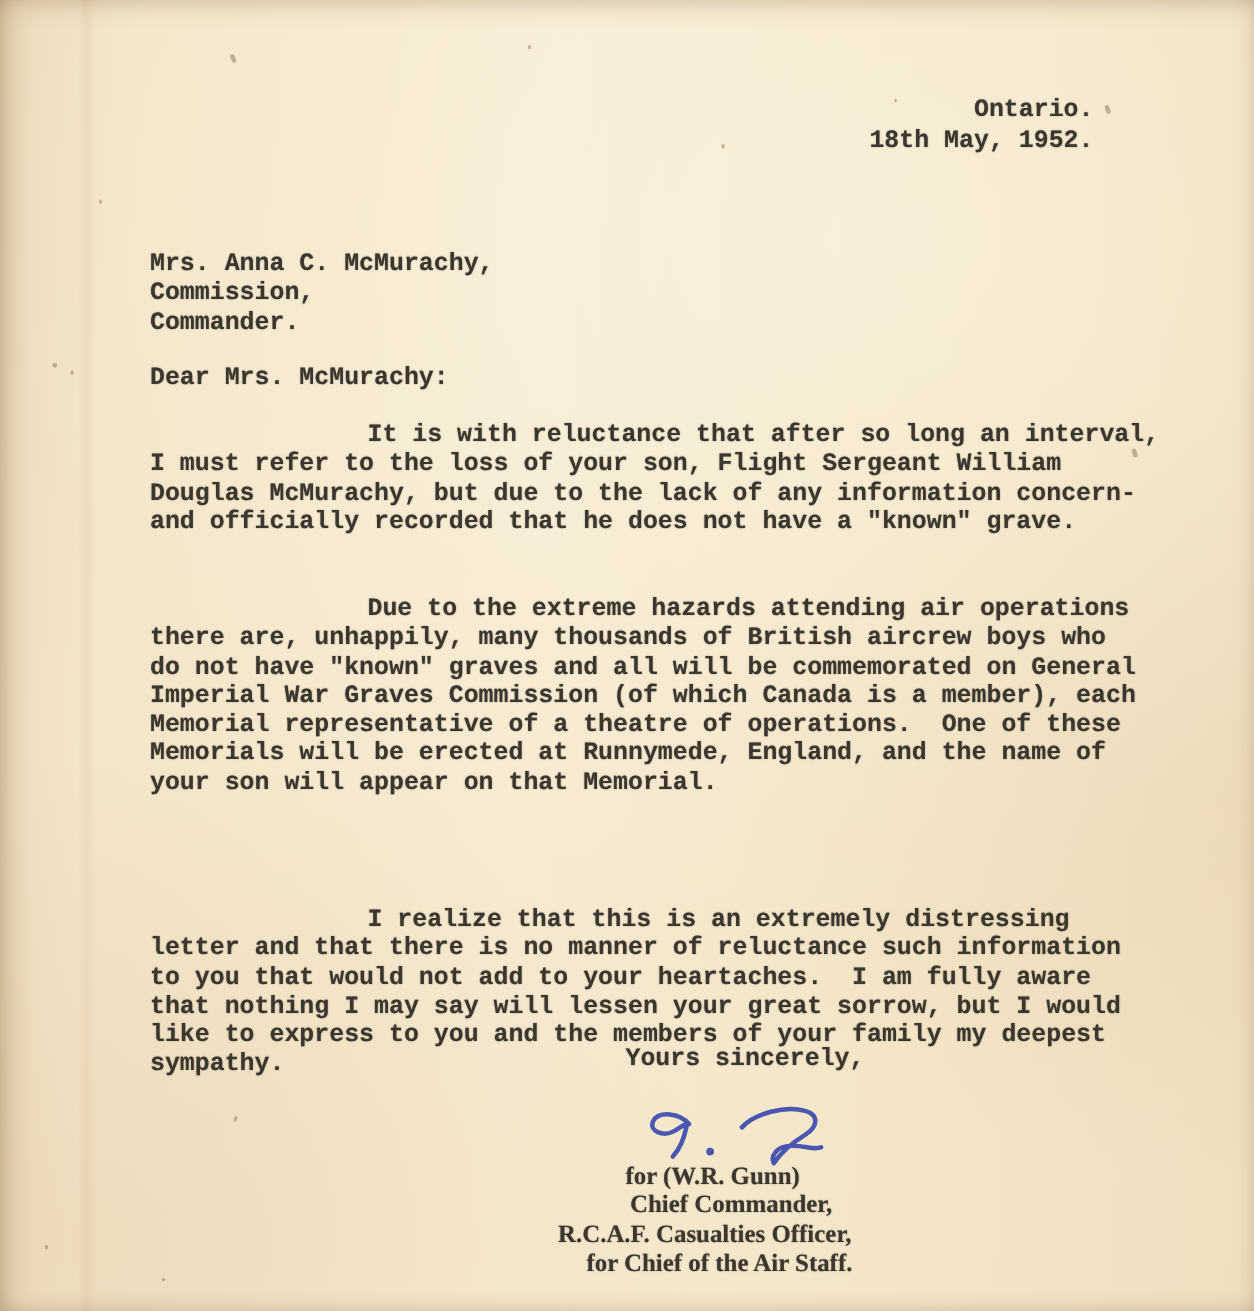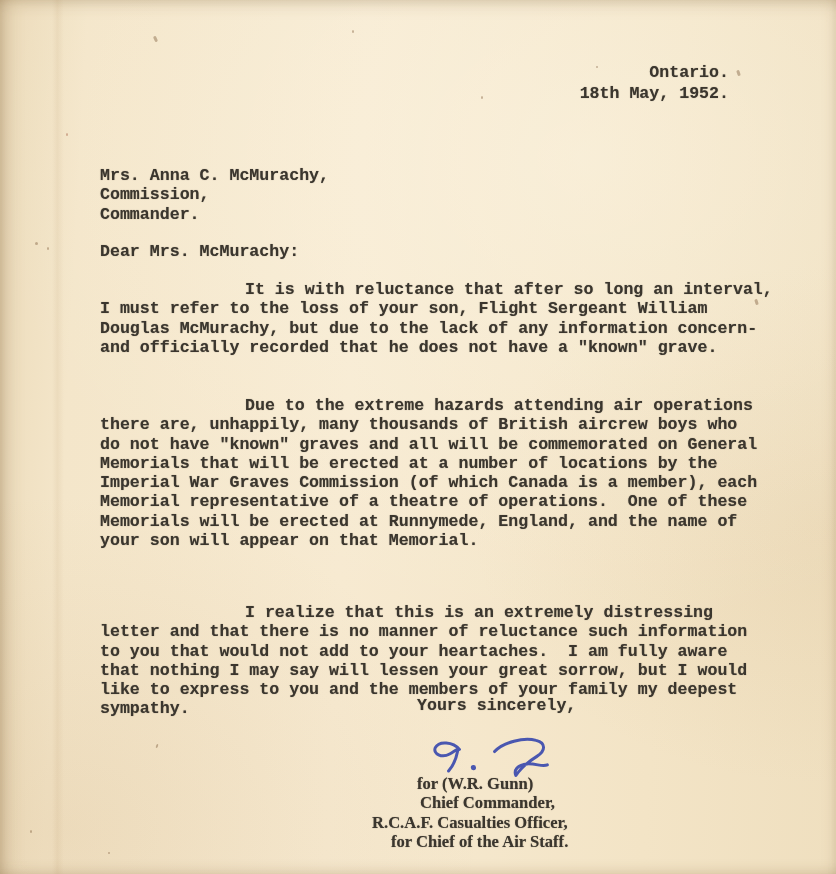--- a/index.html
+++ b/index.html
@@ -86,21 +86,20 @@
     <div class="line first">It is with reluctance that after so long an interval,</div>
     <div class="line">I must refer to the loss of your son, Flight Sergeant William</div>
     <div class="line">Douglas McMurachy, but due to the lack of any information concern-</div>
     <div class="line">and officially recorded that he does not have a "known" grave.</div>
   </div>
 
   <div class="block para para-2">
     <div class="line first">Due to the extreme hazards attending air operations</div>
     <div class="line">there are, unhappily, many thousands of British aircrew boys who</div>
     <div class="line">do not have "known" graves and all will be commemorated on General</div>
-    <div class="line">Memorials that will be erected at a number of locations by the</div>
     <div class="line">Imperial War Graves Commission (of which Canada is a member), each</div>
     <div class="line">Memorial representative of a theatre of operations.  One of these</div>
     <div class="line">Memorials will be erected at Runnymede, England, and the name of</div>
     <div class="line">your son will appear on that Memorial.</div>
   </div>
 
   <div class="block para para-3">
     <div class="line first">I realize that this is an extremely distressing</div>
     <div class="line">letter and that there is no manner of reluctance such information</div>
     <div class="line">to you that would not add to your heartaches.  I am fully aware</div>

